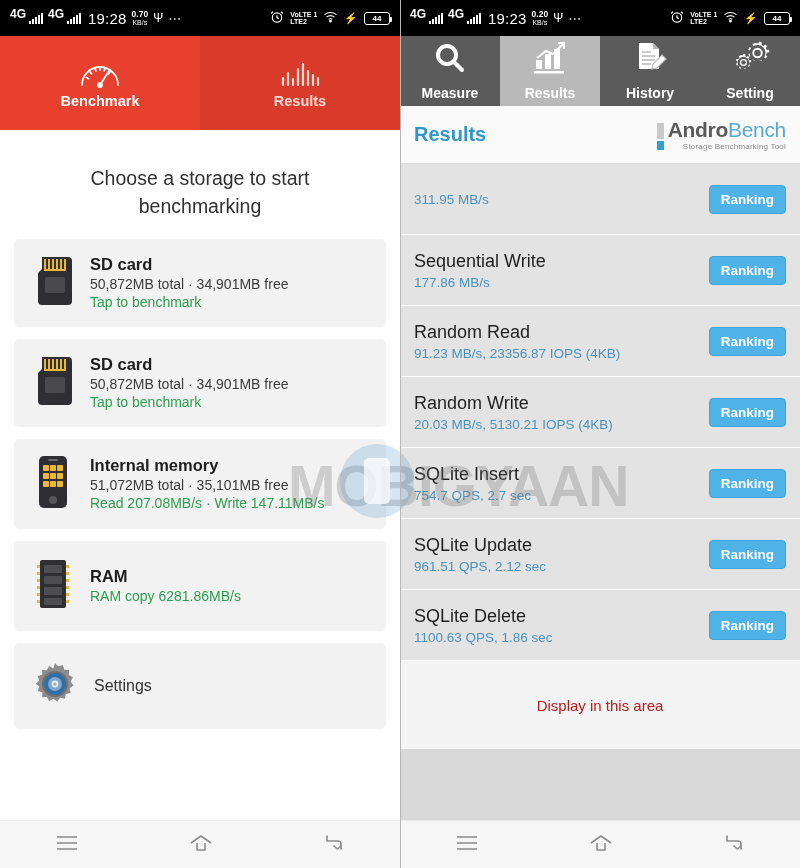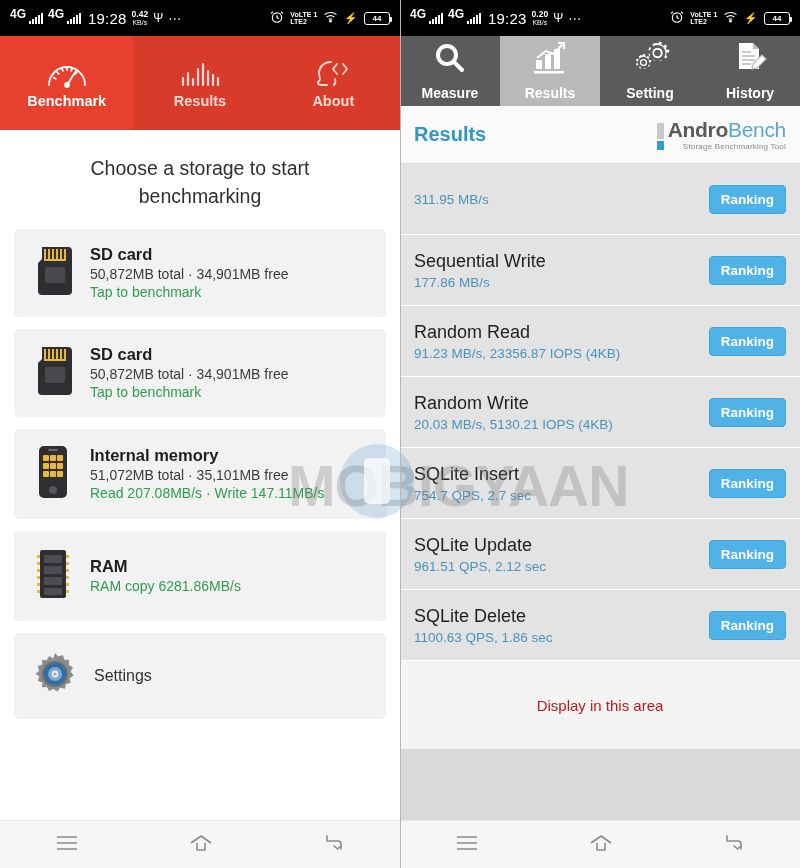--- a/index.html
+++ b/index.html
@@ -45,21 +45,21 @@
   
   .red-tabs { display:flex; height:94px; background:#d93b2b; }
   .red-tab {
     flex:1; display:flex; flex-direction:column; align-items:center;
     justify-content:center; gap:5px; color:#ffd9d3; cursor:pointer;
   }
   .red-tab.active { background:#e8402e; color:#ffffff; }
   .red-tab .lbl { font-size:14.5px; font-weight:bold; }
   .red-tab svg { display:block; }
 
-  .left-body { padding:2px 14px; }
+  .left-body { padding:12px 14px; }
   .headline {
     text-align:center; font-size:19.5px; color:#303030;
     line-height:1.45; padding:22px 30px 18px; font-weight:400;
   }
   .card {
     background:#f2f2f2; border-radius:5px; margin-bottom:12px;
     display:flex; align-items:center; gap:16px; padding:16px 18px;
     min-height:74px; cursor:pointer;
   }
   .card .txt { display:flex; flex-direction:column; gap:2px; }
@@ -165,21 +165,21 @@
           <span class="bars">
               <i></i>
               <i></i>
               <i></i>
               <i></i>
               <i></i>
             </span>
         </div>
         <span class="clock">19:28</span>
         <span class="netspd">
-          <b>0.42</b>
+          <b>0.70</b>
           <span>KB/s</span>
         </span>
         <span class="usb">Ψ</span>
         <span class="dots">⋯</span>
       </div>
       <div class="sb-right">
         <span>
           <svg width="14" height="14" viewBox="0 0 24 24" fill="none" stroke="#fff" stroke-width="2">
             <circle cx="12" cy="13" r="8"></circle>
               <path d="M12 9v4l3 2"></path>
@@ -218,31 +218,20 @@
         </span>
         <span class="lbl">Benchmark</span>
       </div>
       <div class="red-tab">
         <span>
           <svg width="44" height="30" viewBox="0 0 44 30" stroke="#ffd9d3" stroke-width="2.2" stroke-linecap="round">
             <path d="M5 20v7M10 15v12M15 21v6M20 11v16M25 6v21M30 13v14M35 17v10M40 20v7"></path>
           </svg>
         </span>
         <span class="lbl">Results</span>
-      </div>
-      <div class="red-tab">
-        <span>
-          <svg width="44" height="30" viewBox="0 0 44 30" fill="none" stroke="#ffd9d3" stroke-width="1.8" stroke-linecap="round" stroke-linejoin="round">
-            <path d="M20 4c-7 0-12 5-12 11 0 3 1 4 1 6s-2 2-2 4 2 2 4 2h5"></path>
-            <path d="M26 6l-4 5 4 5"></path>
-              <path d="M32 6l4 5-4 5"></path>
-              <path d="M24 21c1 3 0 5-1 6"></path>
-          </svg>
-        </span>
-        <span class="lbl">About</span>
       </div>
     </div>
 
     <div class="left-body">
       <div class="headline">Choose a storage to start benchmarking</div>
 
       <div class="card">
         <span>
           <svg width="42" height="52" viewBox="0 0 42 52">
             <path d="M10 2h26a4 4 0 0 1 4 4v40a4 4 0 0 1-4 4H10a4 4 0 0 1-4-4V18l4-4z" fill="#2f2f33"></path>
@@ -463,46 +452,46 @@
             </g>
             <path d="M7 17 L16 10 L23 13 L33 3" stroke="#fff" stroke-width="2.2" fill="none"></path>
             <path d="M28 2h6v6" stroke="#fff" stroke-width="2.2" fill="none"></path>
           </svg>
         </span>
         <span class="lbl">Results</span>
       </div>
       <div class="gray-tab">
         <span>
           <svg width="40" height="34" viewBox="0 0 40 34">
+            <path d="M9 2h14l6 6v20H9z" fill="#fff"></path>
+            <path d="M23 2v6h6" fill="#b9b9b9"></path>
+            <g stroke="#b9b9b9" stroke-width="1.6">
+                <path d="M12 11h9M12 15h13M12 19h13M12 23h9"></path>
+              </g>
+            <path d="M32 14l4 4-9 9-5 1 1-5z" fill="#fff" stroke="#b9b9b9" stroke-width="1.2"></path>
+          </svg>
+        </span>
+        <span class="lbl">History</span>
+      </div>
+      <div class="gray-tab">
+        <span>
+          <svg width="40" height="34" viewBox="0 0 40 34">
             <g fill="#fff">
               <path d="M26 2l2.3.5.9-2.1 2.6 1-0.3 2.3 2 1.2 1.8-1.5 1.9 1.9-1.5 1.8 1.2 2 2.3-.3 0 2.7-2.3.1-1 2.3 1.5 1.8-1.9 1.9-1.8-1.5-2 1.2.3 2.3-2.7.4-.8-2.2-2.3.1-1.2 2-2.4-1.2.6-2.2-1.7-1.6-2.2.6-.9-2.6 2.1-.9-.1-2.3-2.1-1 1.1-2.4 2.2.6 1.6-1.7-.7-2.2 2.6-.9z"></path>
               <circle cx="27.5" cy="12" r="8" fill="#5b5b5b"></circle>
                 <circle cx="27.5" cy="12" r="5.2" fill="#fff"></circle>
                 <circle cx="27.5" cy="12" r="3.3" fill="#5b5b5b"></circle>
               <path d="M11 14l1.8.3.6-1.6 2 .8-.2 1.7 1.4.9 1.4-1.1 1.4 1.4-1.1 1.4.9 1.4 1.7-.2.3 2-1.7.4-.6 1.6 1.1 1.4-1.4 1.4-1.4-1.1-1.4.9.2 1.7-2 .4-.6-1.6-1.7.2-.9 1.4-1.7-.8.4-1.7-1.3-1.1-1.6.5-.7-1.9 1.6-.7v-1.7l-1.6-.7.8-1.8 1.6.4 1.1-1.3-.5-1.6z"></path>
               <circle cx="13.5" cy="21.5" r="5.8" fill="#5b5b5b"></circle>
                 <circle cx="13.5" cy="21.5" r="3.6" fill="#fff"></circle>
                 <circle cx="13.5" cy="21.5" r="2.2" fill="#5b5b5b"></circle>
             </g>
           </svg>
         </span>
         <span class="lbl">Setting</span>
-      </div>
-      <div class="gray-tab">
-        <span>
-          <svg width="40" height="34" viewBox="0 0 40 34">
-            <path d="M9 2h14l6 6v20H9z" fill="#fff"></path>
-            <path d="M23 2v6h6" fill="#b9b9b9"></path>
-            <g stroke="#b9b9b9" stroke-width="1.6">
-                <path d="M12 11h9M12 15h13M12 19h13M12 23h9"></path>
-              </g>
-            <path d="M32 14l4 4-9 9-5 1 1-5z" fill="#fff" stroke="#b9b9b9" stroke-width="1.2"></path>
-          </svg>
-        </span>
-        <span class="lbl">History</span>
       </div>
     </div>
 
     <div class="ab-header">
       <span class="ab-title">Results</span>
       <span class="ab-logo">
         <span class="mark">
             <span></span>
             <span></span>
           </span>

